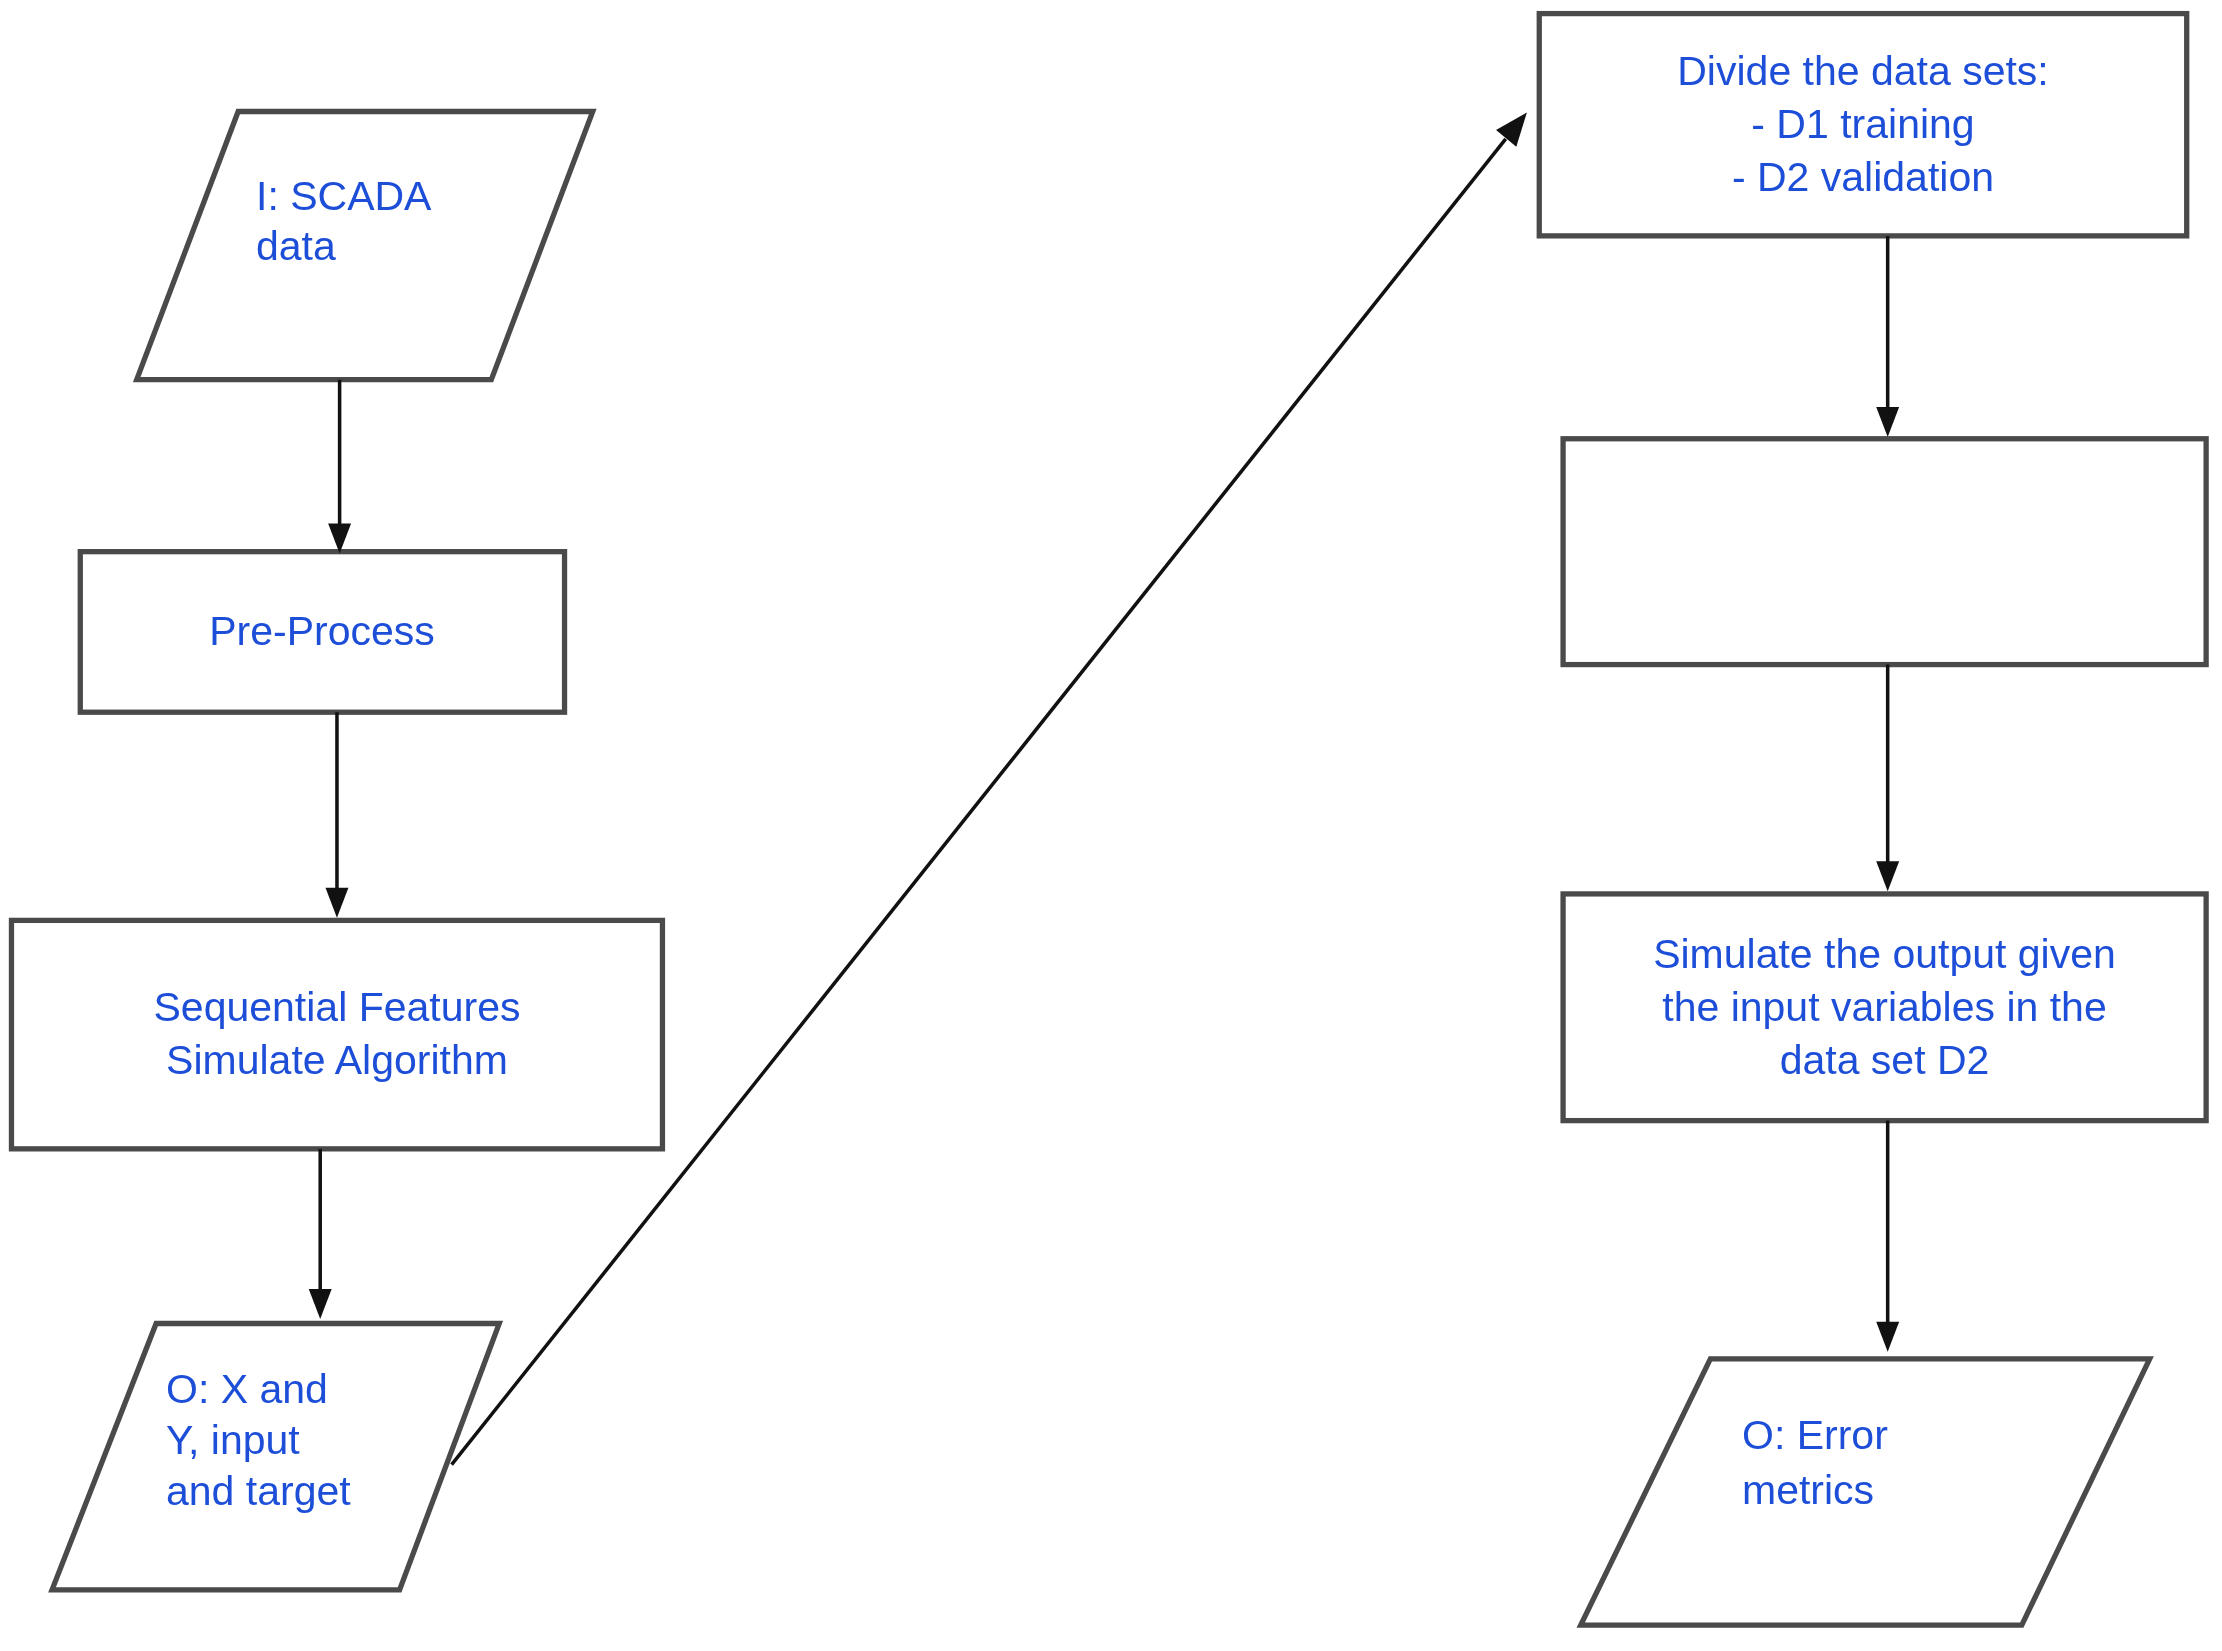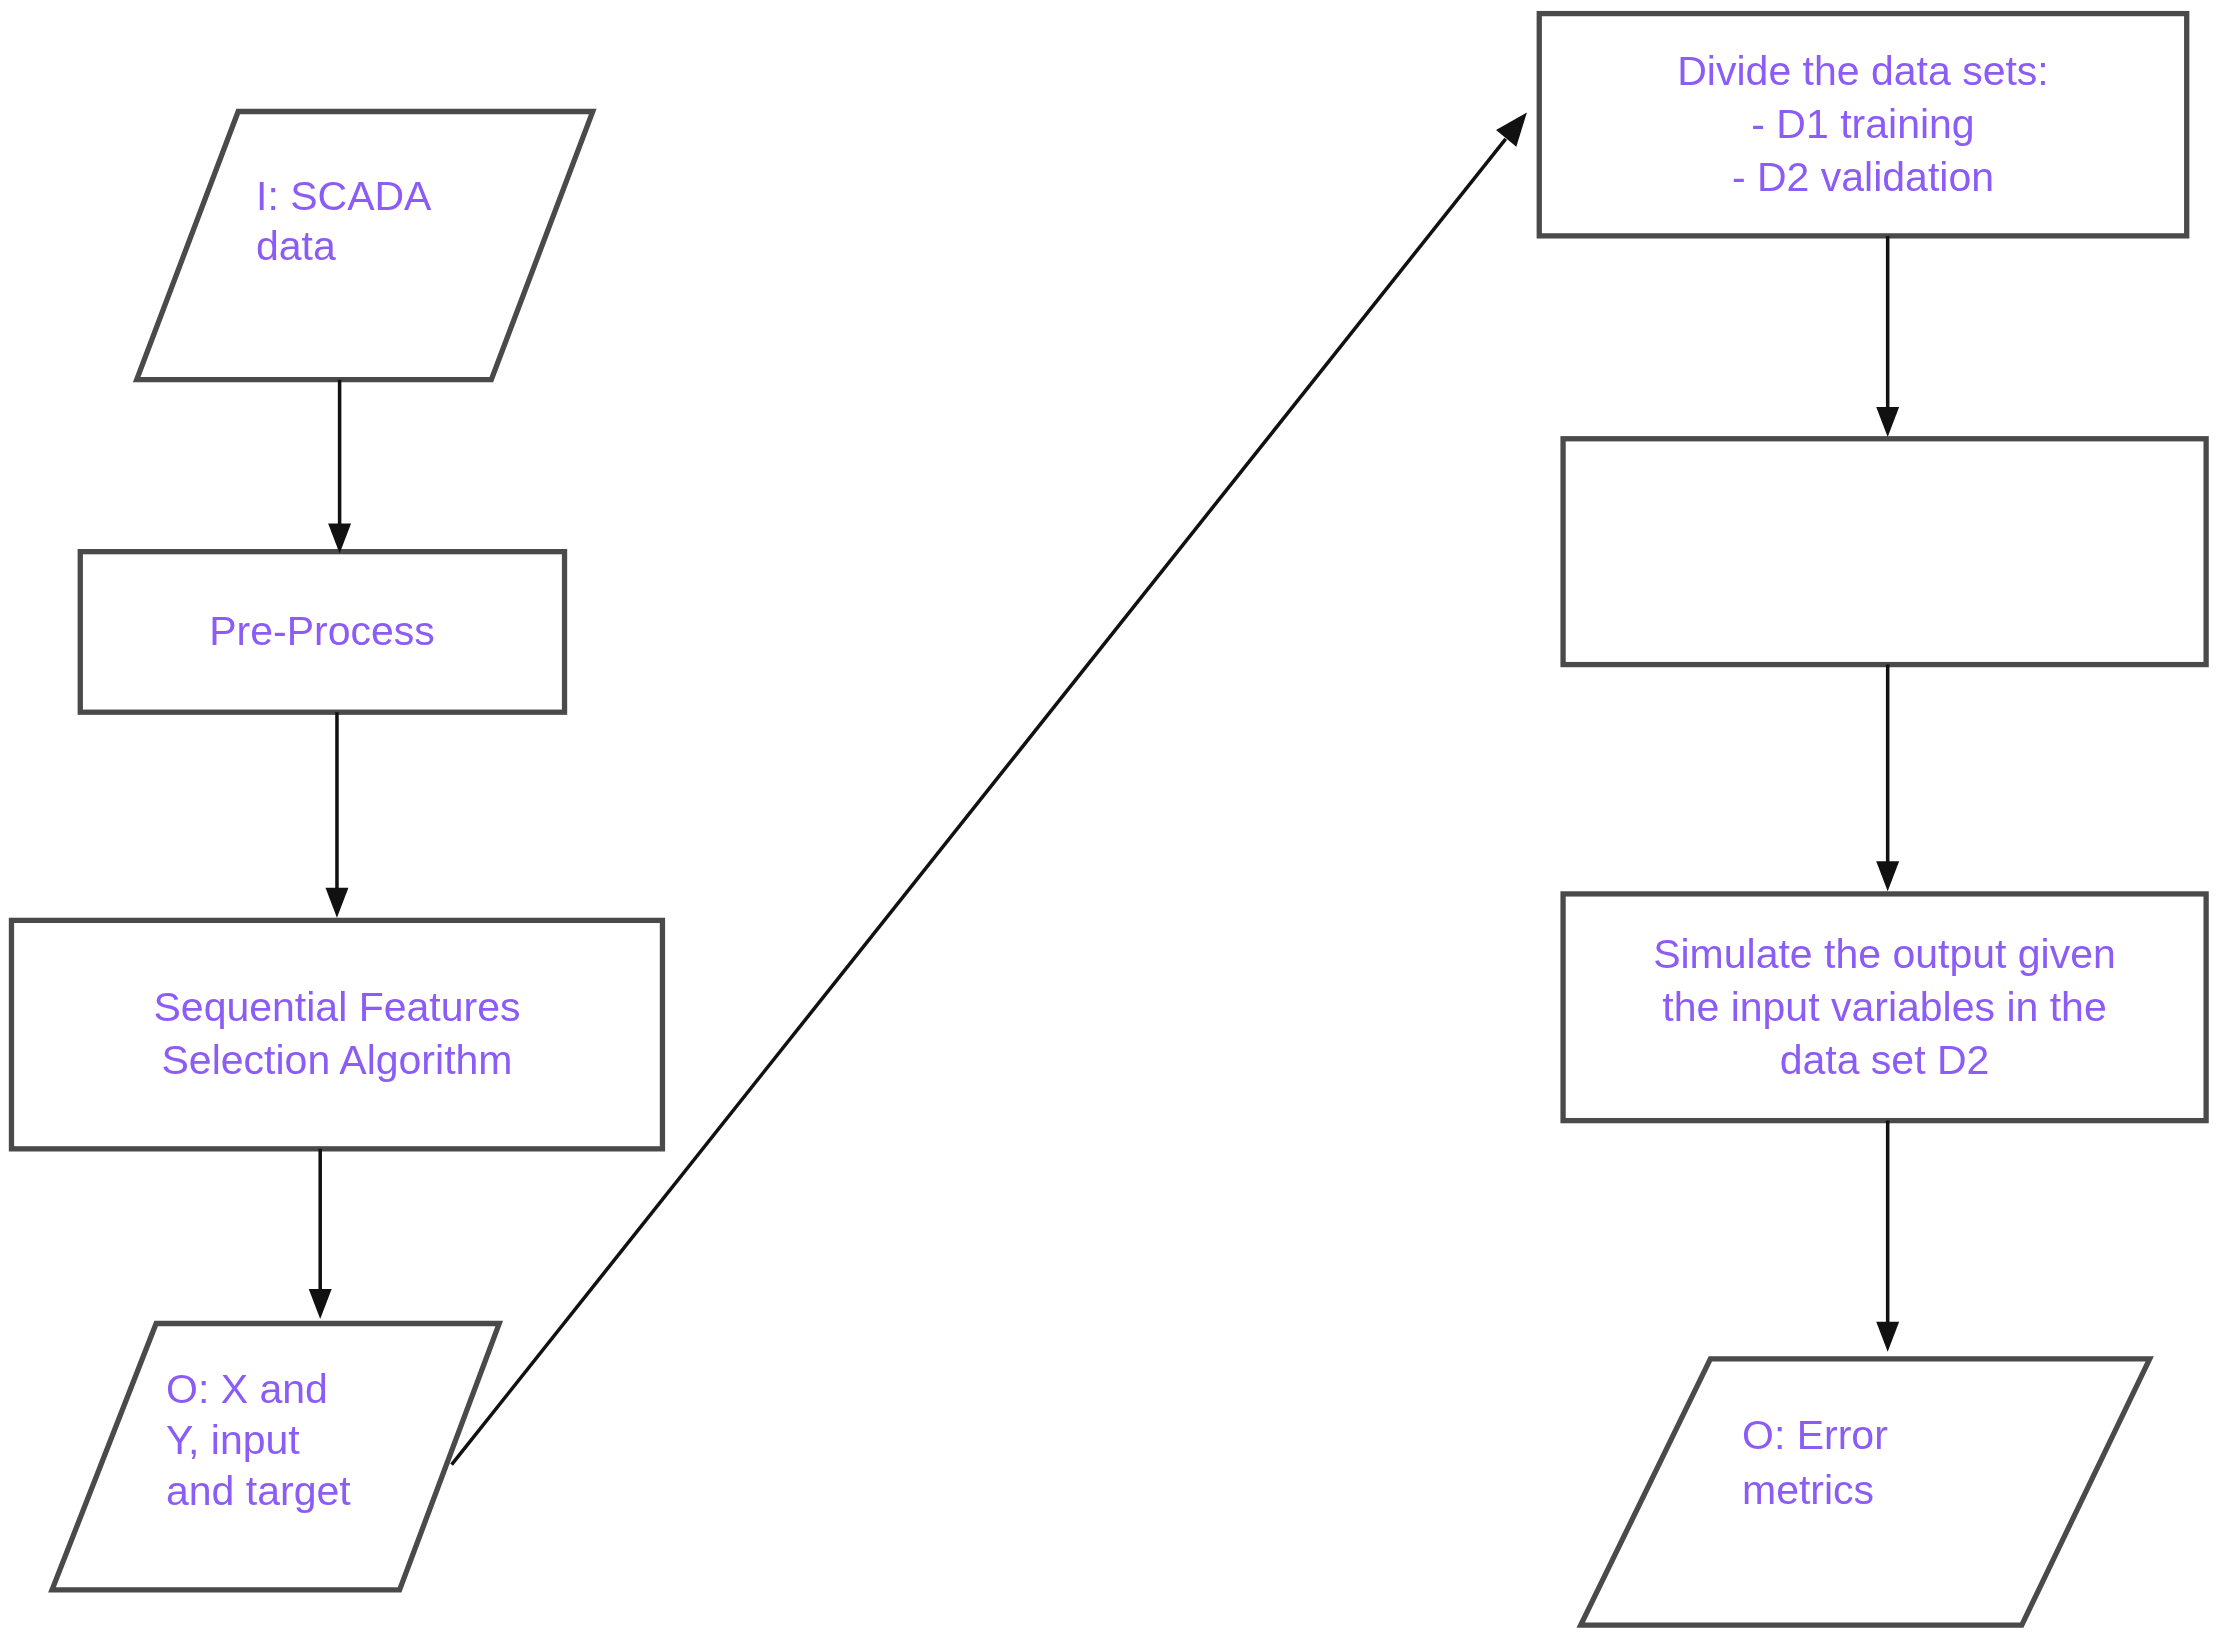--- a/index.html
+++ b/index.html
@@ -35,21 +35,21 @@
   }
   .edge-head {
     fill: #111111;
     stroke: none;
   }
   .label {
     position: absolute;
     white-space: pre-line;
     font-size: 41px;
     line-height: 51px;
-    color: #8b5cf6;
+    color: #1d4ed8;
   }
   .label.box-label {
     display: flex;
     align-items: center;
     justify-content: center;
     text-align: center;
     line-height: 53px;
   }
 </style>
 </head>
@@ -97,21 +97,21 @@
       <polygon class="edge-head" points="2140,1532 2127,1498 2153,1498"></polygon>
     </g>
   </svg>
 
   <div class="label box-label" style="left: 80px; top: 551px; width: 484px; height: 161px;">Pre-Process</div>
 
   <div class="label" style="left: 256px; top: 171px; line-height: 50px;">I: SCADA
 data</div>
 
   <div class="label box-label" style="left: 11.5px; top: 920px; width: 651px; height: 228px;">Sequential Features
-Selection Algorithm</div>
+Simulate Algorithm</div>
 
   <div class="label" style="left: 166px; top: 1364px;">O: X and
 Y, input
 and target</div>
 
   <div class="label box-label" style="left: 1539px; top: 13.2px; width: 648px; height: 222px;">Divide the data sets:
 - D1 training
 - D2 validation</div>
 
 

